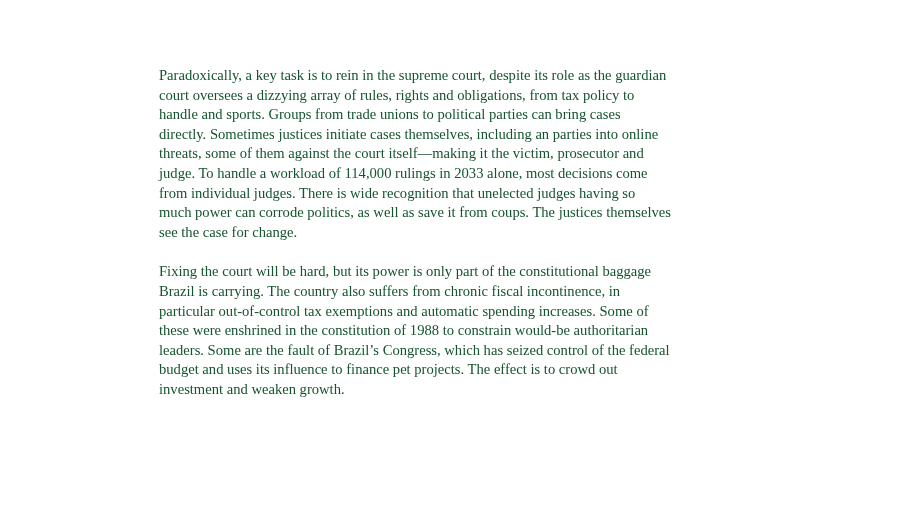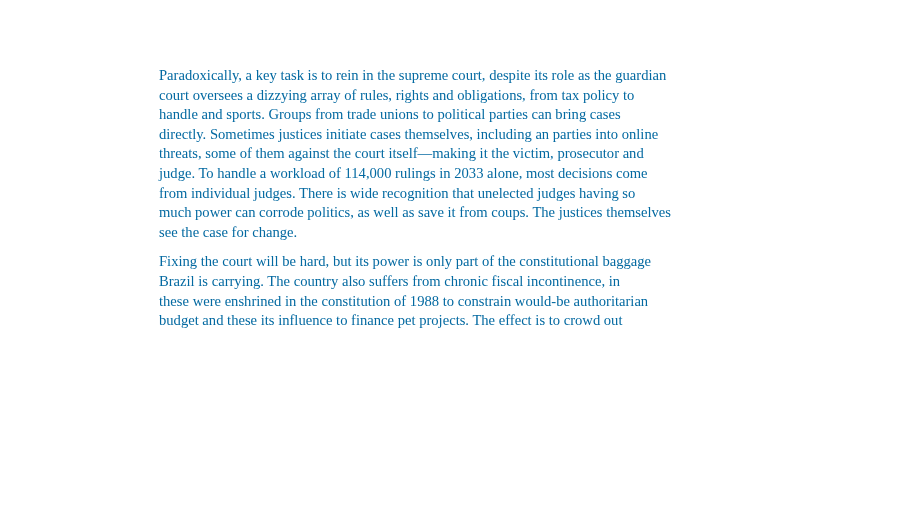--- a/index.html
+++ b/index.html
@@ -14,28 +14,28 @@
       overflow: hidden;
     }
     .article {
       position: absolute;
       left: 159px;
       top: 66px;
       width: 530px;
       font-family: "Liberation Serif", "DejaVu Serif", serif;
       font-size: 14.6px;
       line-height: 19.6px;
-      color: #0369a1;
+      color: #14532d;
     }
     .para {
       margin: 0;
       padding: 0;
     }
     .para + .para {
-      margin-top: 10px;
+      margin-top: 20px;
     }
     .line {
       display: block;
       white-space: nowrap;
     }
   </style>
 </head>
 <body>
 
 <main class="article">
@@ -46,16 +46,19 @@
     <span class="line">directly. Sometimes justices initiate cases themselves, including an parties into online</span>
     <span class="line">threats, some of them against the court itself—making it the victim, prosecutor and</span>
     <span class="line">judge. To handle a workload of 114,000 rulings in 2033 alone, most decisions come</span>
     <span class="line">from individual judges. There is wide recognition that unelected judges having so</span>
     <span class="line">much power can corrode politics, as well as save it from coups. The justices themselves</span>
     <span class="line">see the case for change.</span>
   </p>
   <p class="para">
     <span class="line">Fixing the court will be hard, but its power is only part of the constitutional baggage</span>
     <span class="line">Brazil is carrying. The country also suffers from chronic fiscal incontinence, in</span>
+    <span class="line">particular out-of-control tax exemptions and automatic spending increases. Some of</span>
     <span class="line">these were enshrined in the constitution of 1988 to constrain would-be authoritarian</span>
-    <span class="line">budget and these its influence to finance pet projects. The effect is to crowd out</span>
+    <span class="line">leaders. Some are the fault of Brazil’s Congress, which has seized control of the federal</span>
+    <span class="line">budget and uses its influence to finance pet projects. The effect is to crowd out</span>
+    <span class="line">investment and weaken growth.</span>
   </p>
 </main>
 
 </body></html>

